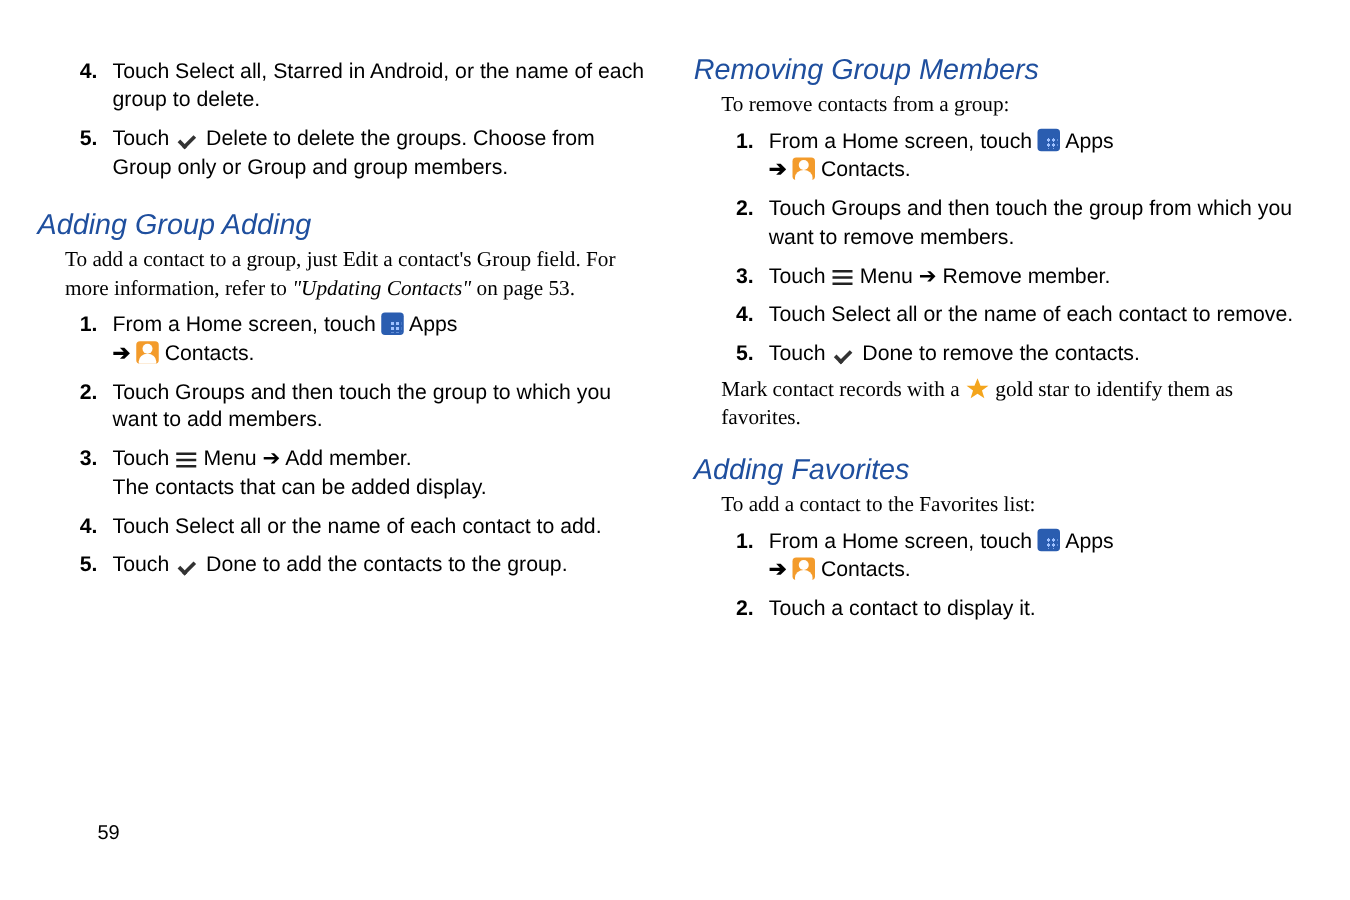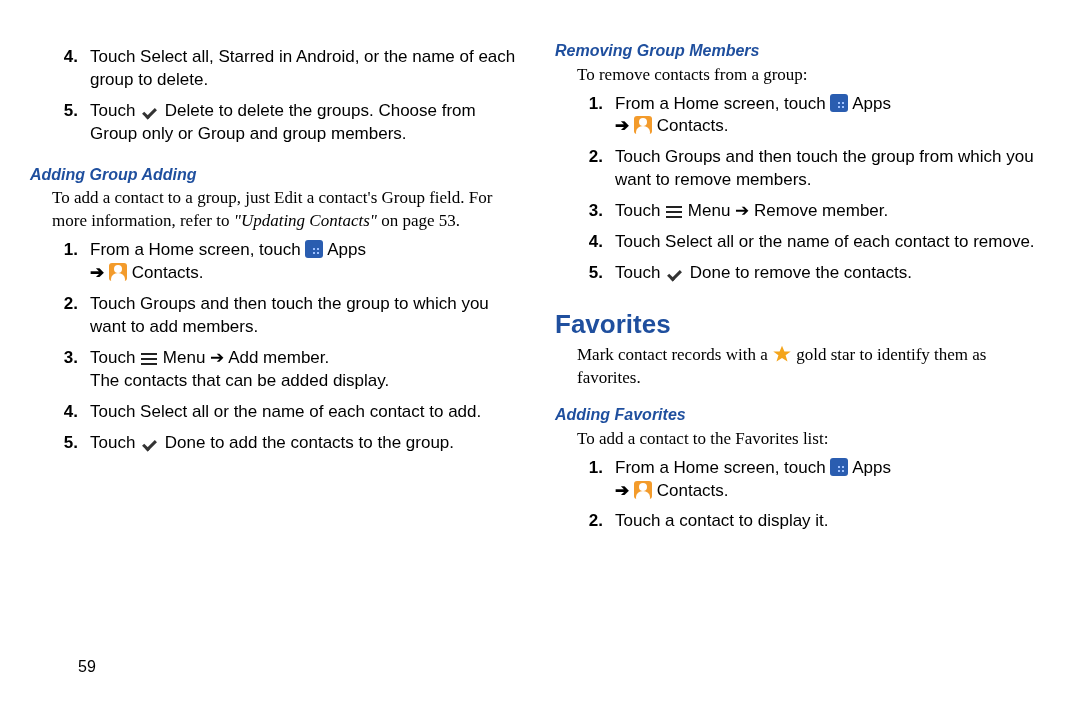--- a/index.html
+++ b/index.html
@@ -19,22 +19,22 @@
     padding: 40px 30px 0 30px;
     gap: 30px;
   }
   .col {
     flex: 1 1 0;
     min-width: 0;
   }
   .h-blue-italic {
     color: #1f4f9e;
     font-style: italic;
-    font-weight: 700;
-    font-size: 16px;
+    font-weight: 400;
+    font-size: 23px;
     margin: 14px 0 2px 0;
   }
   .h-section {
     color: #1f4f9e;
     font-weight: 700;
     font-size: 26px;
     margin: 18px 0 2px 0;
   }
   p { margin: 2px 0; }
   .indent-para { margin-left: 22px; font-family: Liberation Serif, serif; }
@@ -217,21 +217,20 @@
         <span>Touch </span><span class="ic ic-menu"><span></span></span> <span class="bold">Menu</span> <span class="bold">➔</span> <span class="bold">Remove member</span><span>.</span>
       </li>
       <li><span class="num">4.</span>
         <span>Touch </span><span class="bold">Select all</span><span> or the name of each contact to remove.</span>
       </li>
       <li><span class="num">5.</span>
         <span>Touch </span><span class="ic ic-check"></span> <span class="bold">Done</span><span> to remove the contacts.</span>
       </li>
     </ol>
 
-    <div class="h-section">Favorites</div>
     <p class="indent-para">
       <span>Mark contact records with a </span>
       <svg class="ic ic-star" viewBox="0 0 24 24">
           <polygon points="12,2 14.9,9 22.5,9 16.3,13.6 18.6,21 12,16.8 5.4,21 7.7,13.6 1.5,9 9.1,9" fill="#f4a51c"></polygon>
         </svg>
       <span> gold star to identify them as favorites.</span>
     </p>
 
     <div class="h-blue-italic">Adding Favorites</div>
     <p class="indent-para">To add a contact to the Favorites list:</p>

